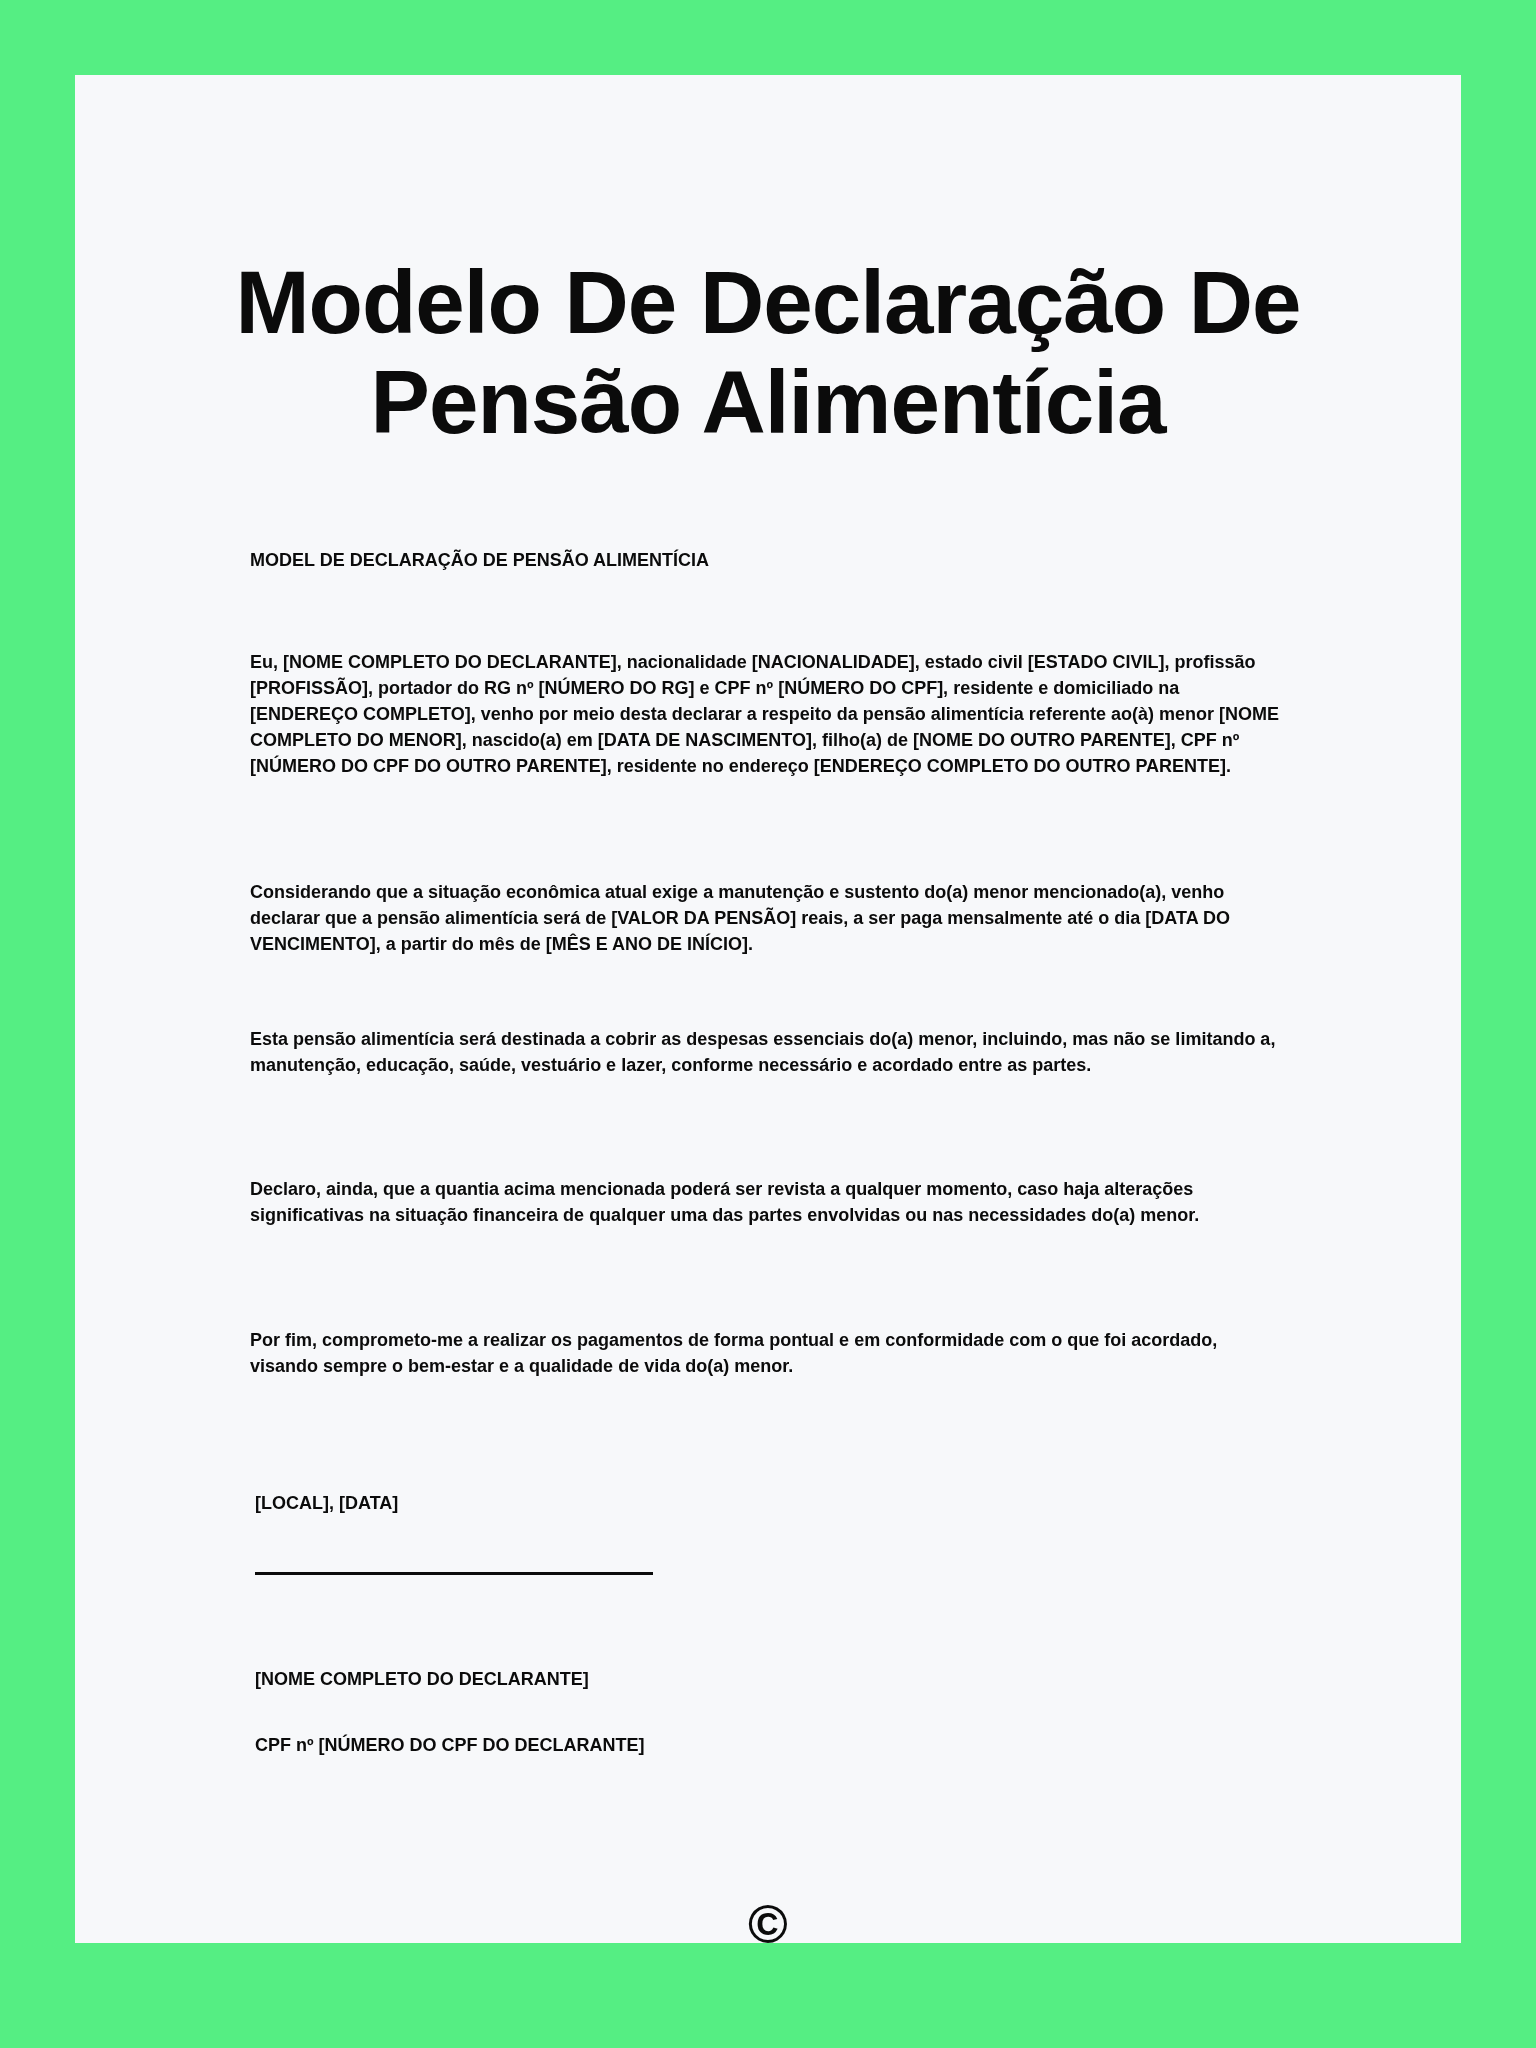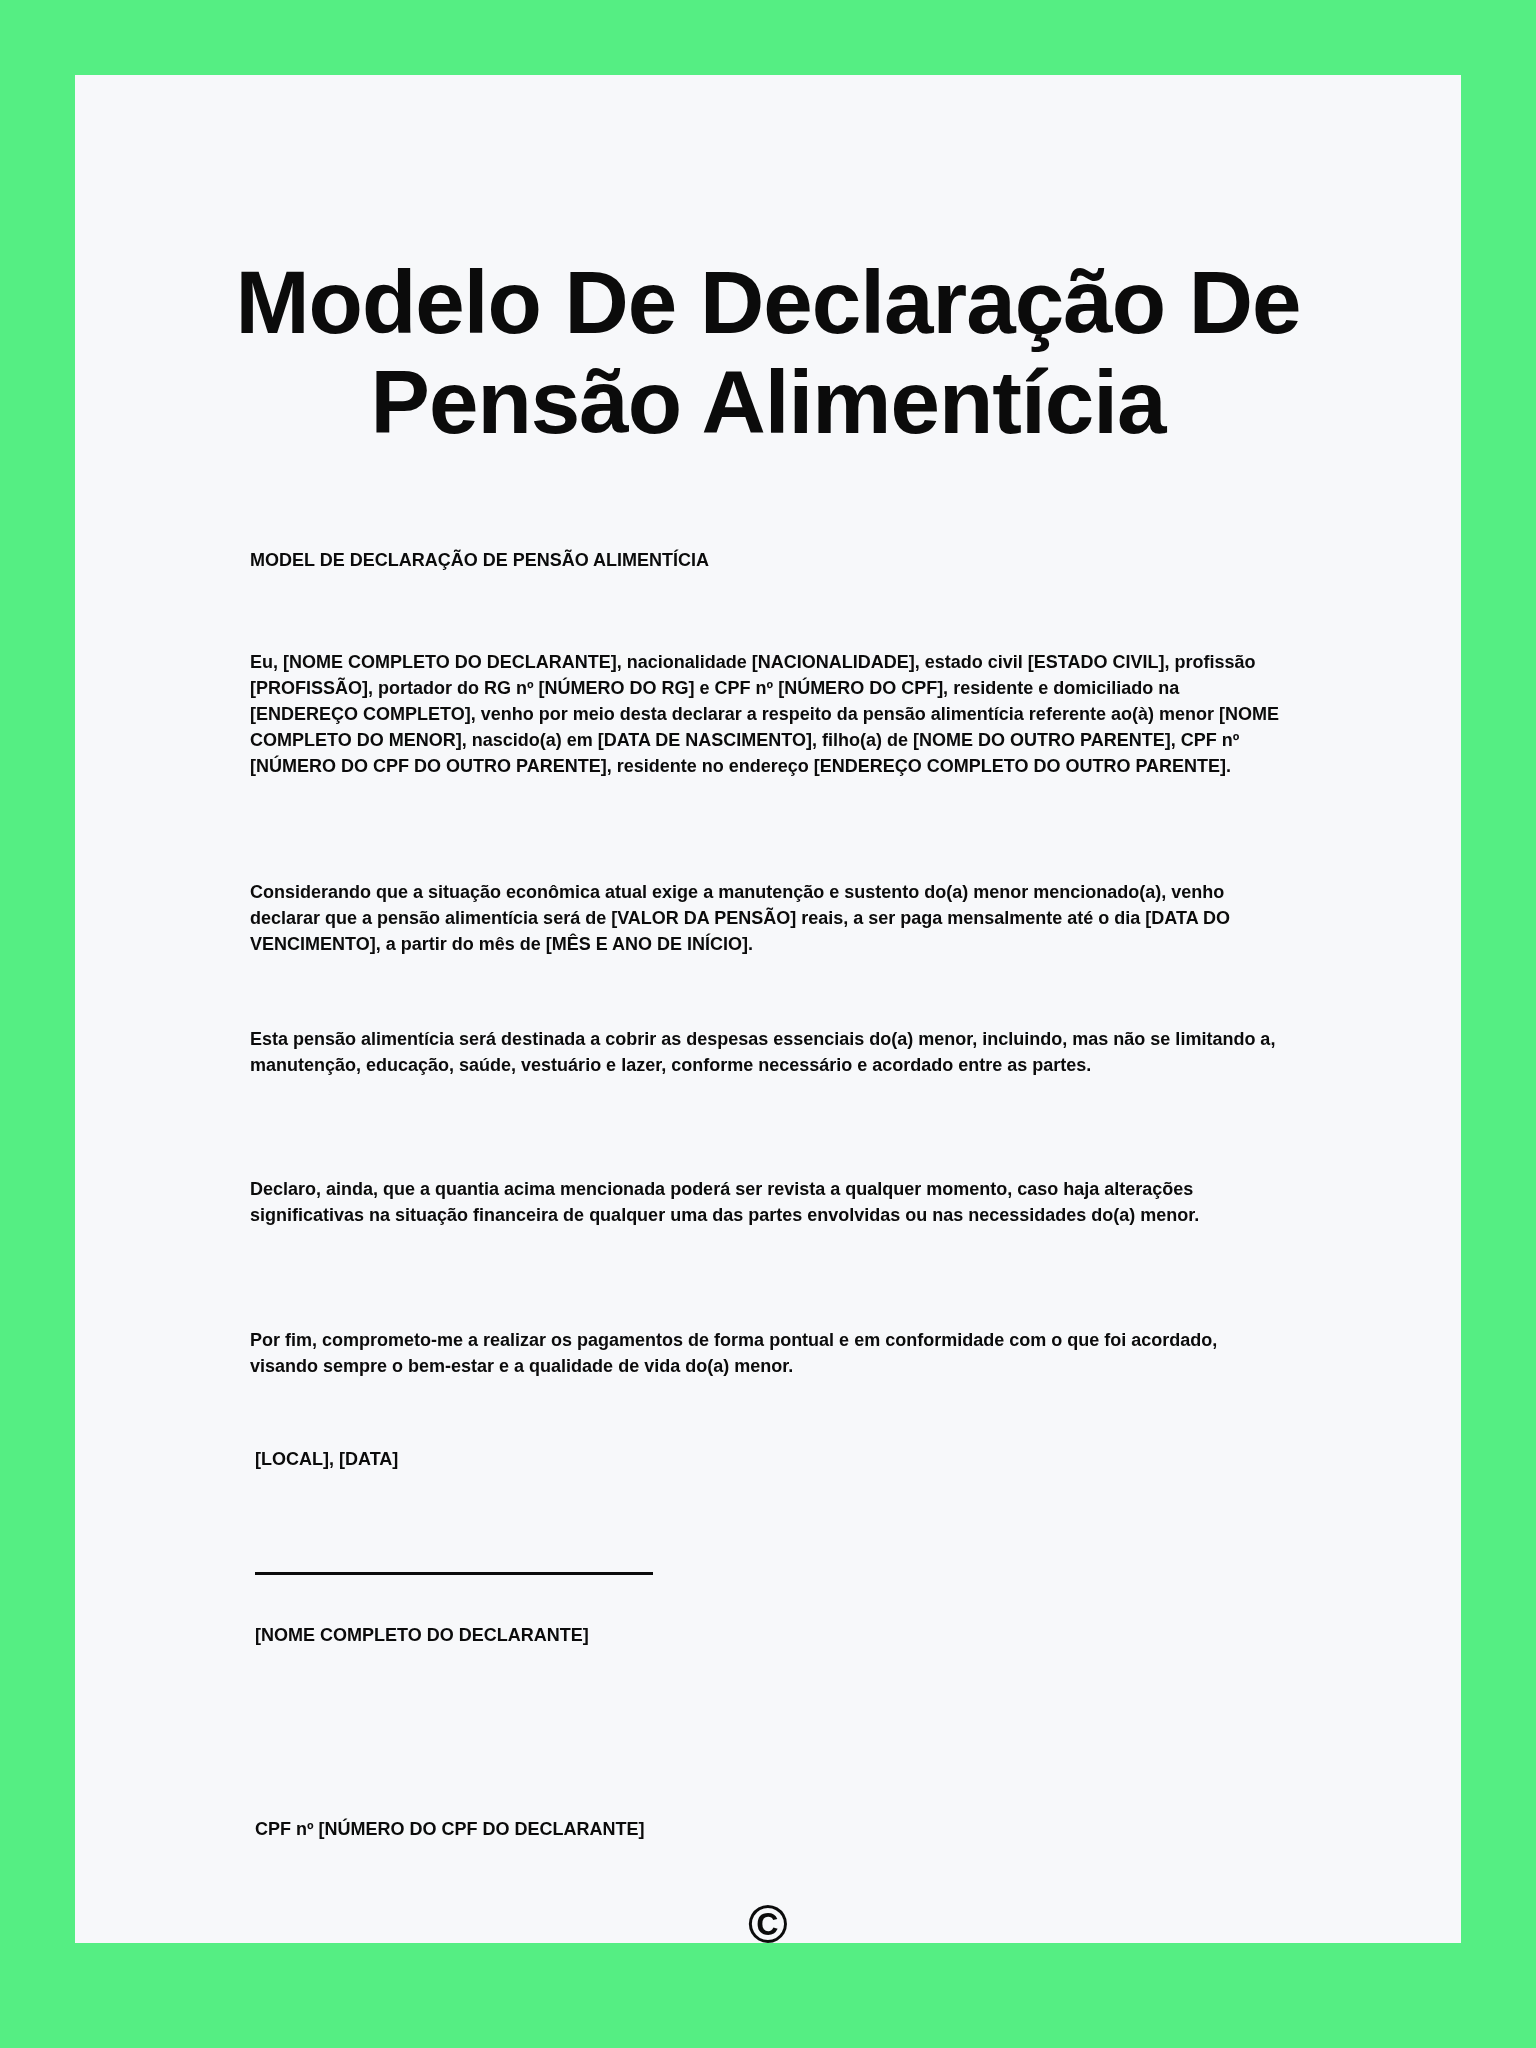--- a/index.html
+++ b/index.html
@@ -40,31 +40,31 @@
     line-height:26px;
     font-weight:700;
     color:var(--text);
   }
   .heading{top:472px;}
   .p1{top:574px;}
   .p2{top:804px;}
   .p3{top:951px;}
   .p4{top:1101px;}
   .p5{top:1252px;}
-  .indent{left:180px;}
+  .indent{left:180px;margin-top:44px;}
   .place-date{top:1371px;}
   .sig-line{
     position:absolute;
     left:180px; top:1497px;
     width:398px; height:3px;
     background:var(--text);
   }
   .decl-name{top:1547px;}
   .decl-sign{top:1626px;}
-  .decl-cpf{top:1741px;}
+  .decl-cpf{top:1613px;}
   .copyright{
     position:absolute;
     left:0; top:1822px;
     width:100%;
     text-align:center;
     font-size:54px;
     line-height:54px;
     font-weight:700;
     color:var(--text);
   }

